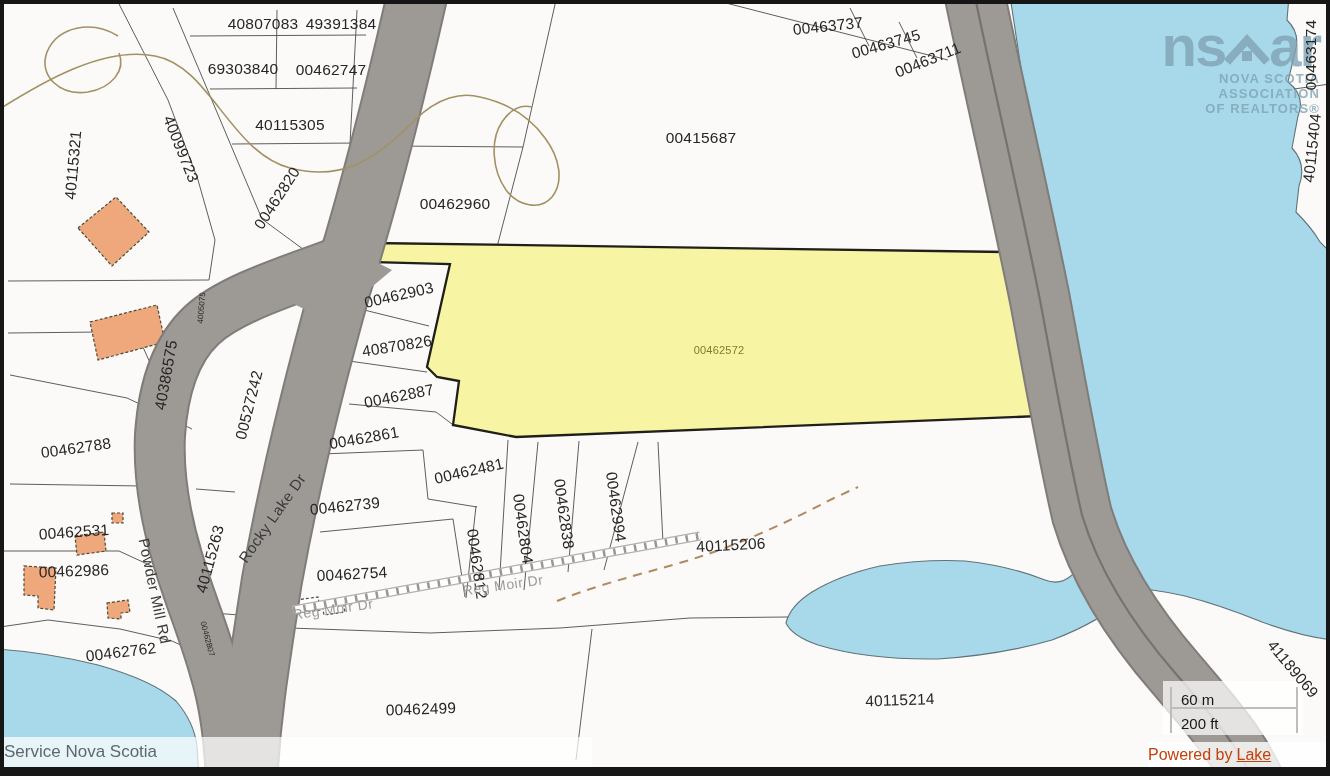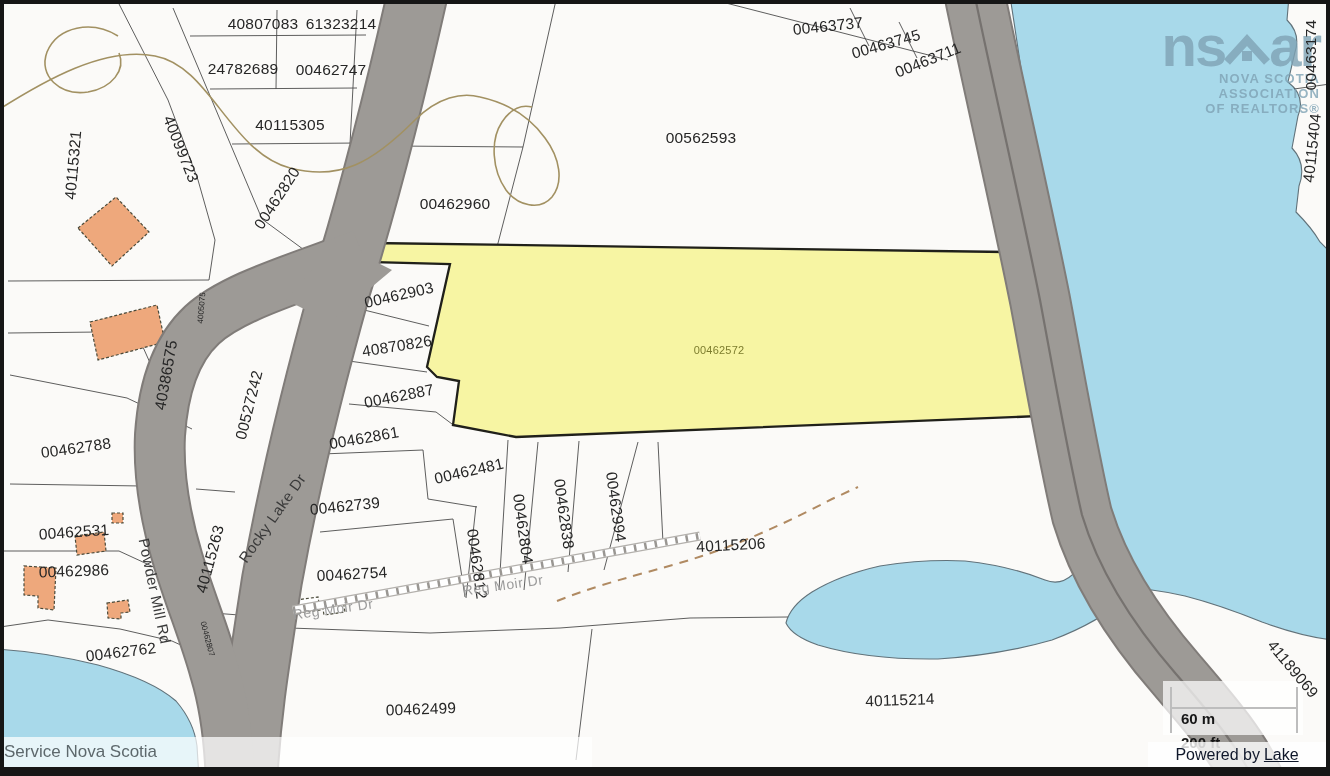--- a/index.html
+++ b/index.html
@@ -16,28 +16,28 @@
   
   .nsar{position:absolute;left:1148px;top:20px;width:172px;text-align:right;color:#7fa3b5;
         opacity:.8;}
   .nsar-word{font-size:58px;font-weight:bold;letter-spacing:-2px;line-height:.9;
              display:flex;align-items:flex-end;justify-content:flex-end;}
   .nsar-word svg{margin:0 -1px 4px -1px;}
   .nsar-sub1,.nsar-sub2{font-size:13px;font-weight:bold;letter-spacing:1.1px;line-height:1.15;}
   
   .scalebox{position:absolute;left:1163px;top:681px;width:140px;height:54px;
             background:rgba(255,255,255,.72);}
-  .scale-text{position:absolute;font-size:15px;font-weight:700;color:#161616;line-height:1;margin-top:19px;}
+  .scale-text{position:absolute;font-size:15px;font-weight:400;color:#161616;line-height:1;}
   
   .footer-left{position:absolute;left:4px;top:737px;width:588px;height:30px;
                background:rgba(255,255,255,.72);display:flex;align-items:center;
                font-size:17px;color:#5d686c;box-sizing:border-box;}
   .footer-right{position:absolute;right:4px;top:742px;width:178px;height:26px;
                 background:rgba(255,255,255,.8);display:flex;align-items:center;
-                justify-content:center;font-size:16px;color:#0f172a;
+                justify-content:flex-start;font-size:16px;color:#c2410c;
                 box-sizing:border-box;}
   .esri-link{text-decoration:underline;margin-left:4px;cursor:pointer;}
   
   .b{position:absolute;background:#161616;z-index:50;}
   .b-top{left:0;top:0;width:100%;height:4px;}
   .b-left{left:0;top:0;width:4px;height:100%;}
   .b-right{right:0;top:0;width:4px;height:100%;}
   .b-bottom{left:0;bottom:0;width:100%;height:9px;}
 </style>
 </head>
@@ -138,29 +138,29 @@
         <rect x="18" y="19" width="10" height="10" fill="#7fa3b5"></rect>
       </svg>
       <span>ar</span>
     </div>
     <div class="nsar-sub1">NOVA SCOTIA ASSOCIATION</div>
     <div class="nsar-sub2">OF REALTORS®</div>
   </div>
 
   <div id="labels">
       <div class="map-label" style="left: 263px; top: 16px; transform: translate(-50%, -50%) rotate(0deg);">40807083</div>
-      <div class="map-label" style="left: 341px; top: 16px; transform: translate(-50%, -50%) rotate(0deg);">61323214</div>
-      <div class="map-label" style="left: 243px; top: 61px; transform: translate(-50%, -50%) rotate(0deg);">24782689</div>
+      <div class="map-label" style="left: 341px; top: 16px; transform: translate(-50%, -50%) rotate(0deg);">49391384</div>
+      <div class="map-label" style="left: 243px; top: 61px; transform: translate(-50%, -50%) rotate(0deg);">69303840</div>
       <div class="map-label" style="left: 331px; top: 62px; transform: translate(-50%, -50%) rotate(0deg);">00462747</div>
       <div class="map-label" style="left: 290px; top: 117px; transform: translate(-50%, -50%) rotate(0deg);">40115305</div>
       <div class="map-label" style="left: 277px; top: 190px; transform: translate(-50%, -50%) rotate(-57deg);">00462820</div>
       <div class="map-label" style="left: 181px; top: 141px; transform: translate(-50%, -50%) rotate(68deg);">40099723</div>
       <div class="map-label" style="left: 73px; top: 157px; transform: translate(-50%, -50%) rotate(-85deg);">40115321</div>
       <div class="map-label" style="left: 455px; top: 196px; transform: translate(-50%, -50%) rotate(0deg);">00462960</div>
-      <div class="map-label" style="left: 701px; top: 130px; transform: translate(-50%, -50%) rotate(0deg);">00562593</div>
+      <div class="map-label" style="left: 701px; top: 130px; transform: translate(-50%, -50%) rotate(0deg);">00415687</div>
       <div class="map-label" style="left: 828px; top: 18px; transform: translate(-50%, -50%) rotate(-6deg);">00463737</div>
       <div class="map-label" style="left: 886px; top: 36px; transform: translate(-50%, -50%) rotate(-16deg);">00463745</div>
       <div class="map-label" style="left: 928px; top: 52px; transform: translate(-50%, -50%) rotate(-22deg);">00463711</div>
       <div class="map-label" style="left: 1311px; top: 47px; transform: translate(-50%, -50%) rotate(-90deg);">00463174</div>
       <div class="map-label" style="left: 1312px; top: 140px; transform: translate(-50%, -50%) rotate(-84deg);">40115404</div>
       <div class="map-label subject" style="left: 719px; top: 342px; transform: translate(-50%, -50%) rotate(0deg);">00462572</div>
       <div class="map-label" style="left: 399px; top: 287px; transform: translate(-50%, -50%) rotate(-13deg);">00462903</div>
       <div class="map-label" style="left: 397px; top: 338px; transform: translate(-50%, -50%) rotate(-9deg);">40870826</div>
       <div class="map-label" style="left: 399px; top: 388px; transform: translate(-50%, -50%) rotate(-11deg);">00462887</div>
       <div class="map-label" style="left: 364px; top: 430px; transform: translate(-50%, -50%) rotate(-10deg);">00462861</div>

